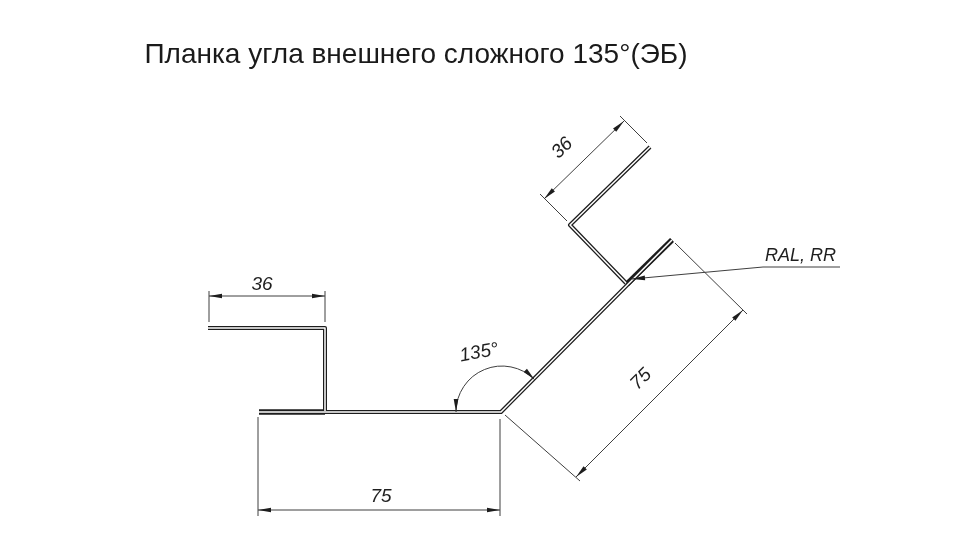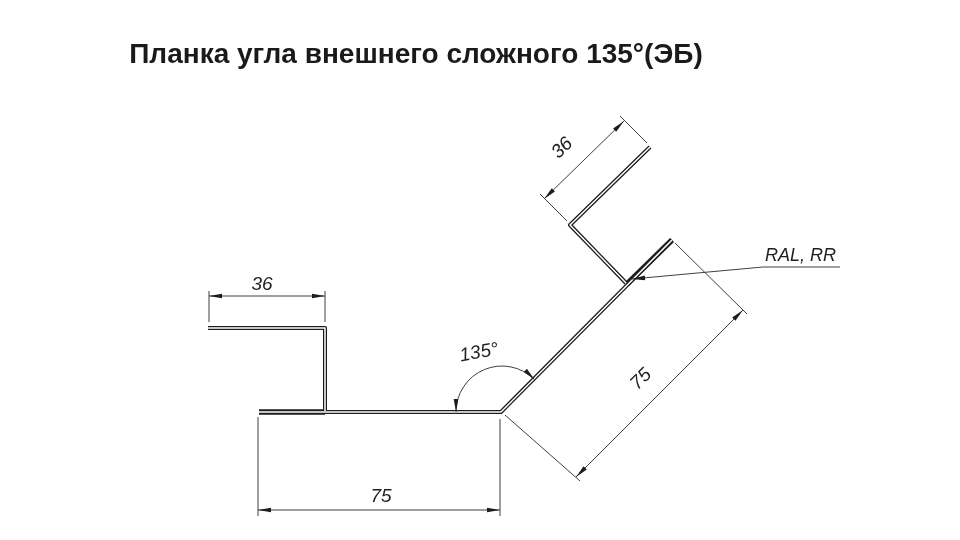--- a/index.html
+++ b/index.html
@@ -1,20 +1,20 @@
 <!DOCTYPE html>
 <html><head>
 <meta charset="utf-8">
 <style>
   html,body{margin:0;padding:0;background:#ffffff;}
   body{width:960px;height:540px;position:relative;overflow:hidden;
        font-family:"Liberation Sans",sans-serif;}
   .page-title{
     position:absolute;top:38px;left:416px;transform:translateX(-50%);
-    font-size:28px;color:#1a1a1a;white-space:nowrap;letter-spacing:0px;font-weight:bold;
+    font-size:28px;color:#1a1a1a;white-space:nowrap;letter-spacing:0px;
   }
   svg{position:absolute;top:0;left:0;}
   .sheet{stroke:#1d1d1d;stroke-width:4;fill:none;stroke-linejoin:round;stroke-linecap:butt;}
   .sheet-thick{stroke:#1d1d1d;stroke-width:5.6;fill:none;stroke-linecap:butt;}
   .sheet-core{stroke:#ffffff;stroke-width:1.5;fill:none;stroke-linejoin:round;stroke-linecap:butt;}
   .dim{stroke:#3f3f3f;stroke-width:1;fill:none;}
   .arrow{fill:#1d1d1d;stroke:none;}
   .dim-text{font-family:"Liberation Sans",sans-serif;font-style:italic;
             font-size:19px;fill:#1f1f1f;}
   .leader-text{font-family:"Liberation Sans",sans-serif;font-style:italic;

